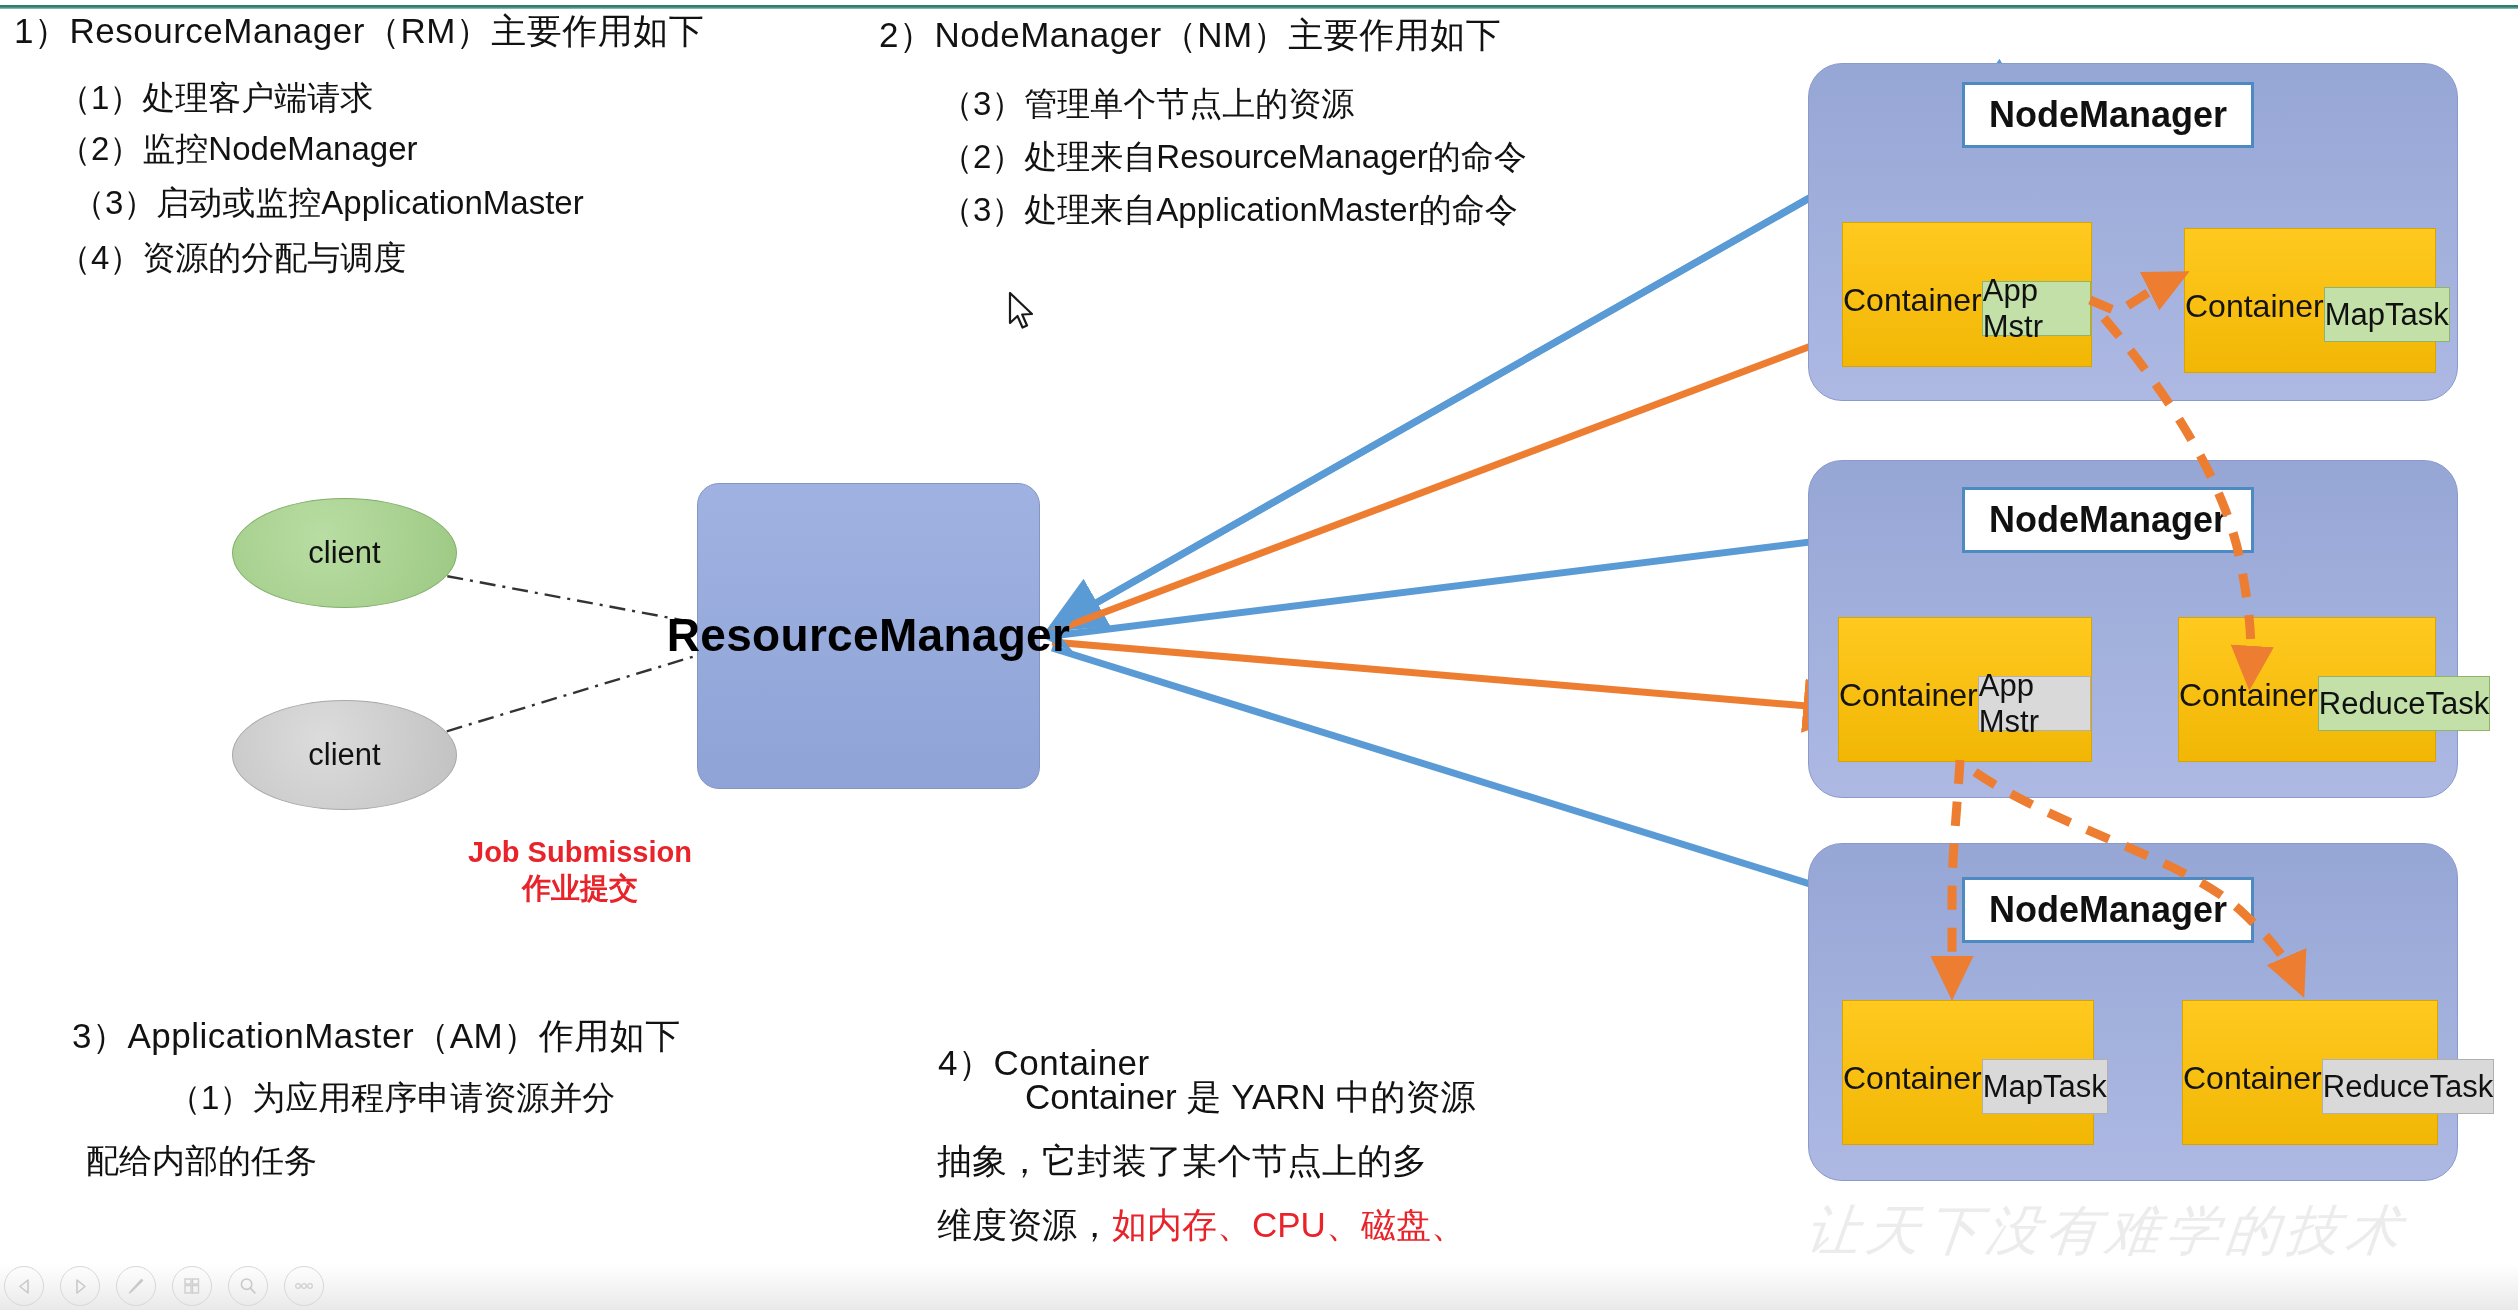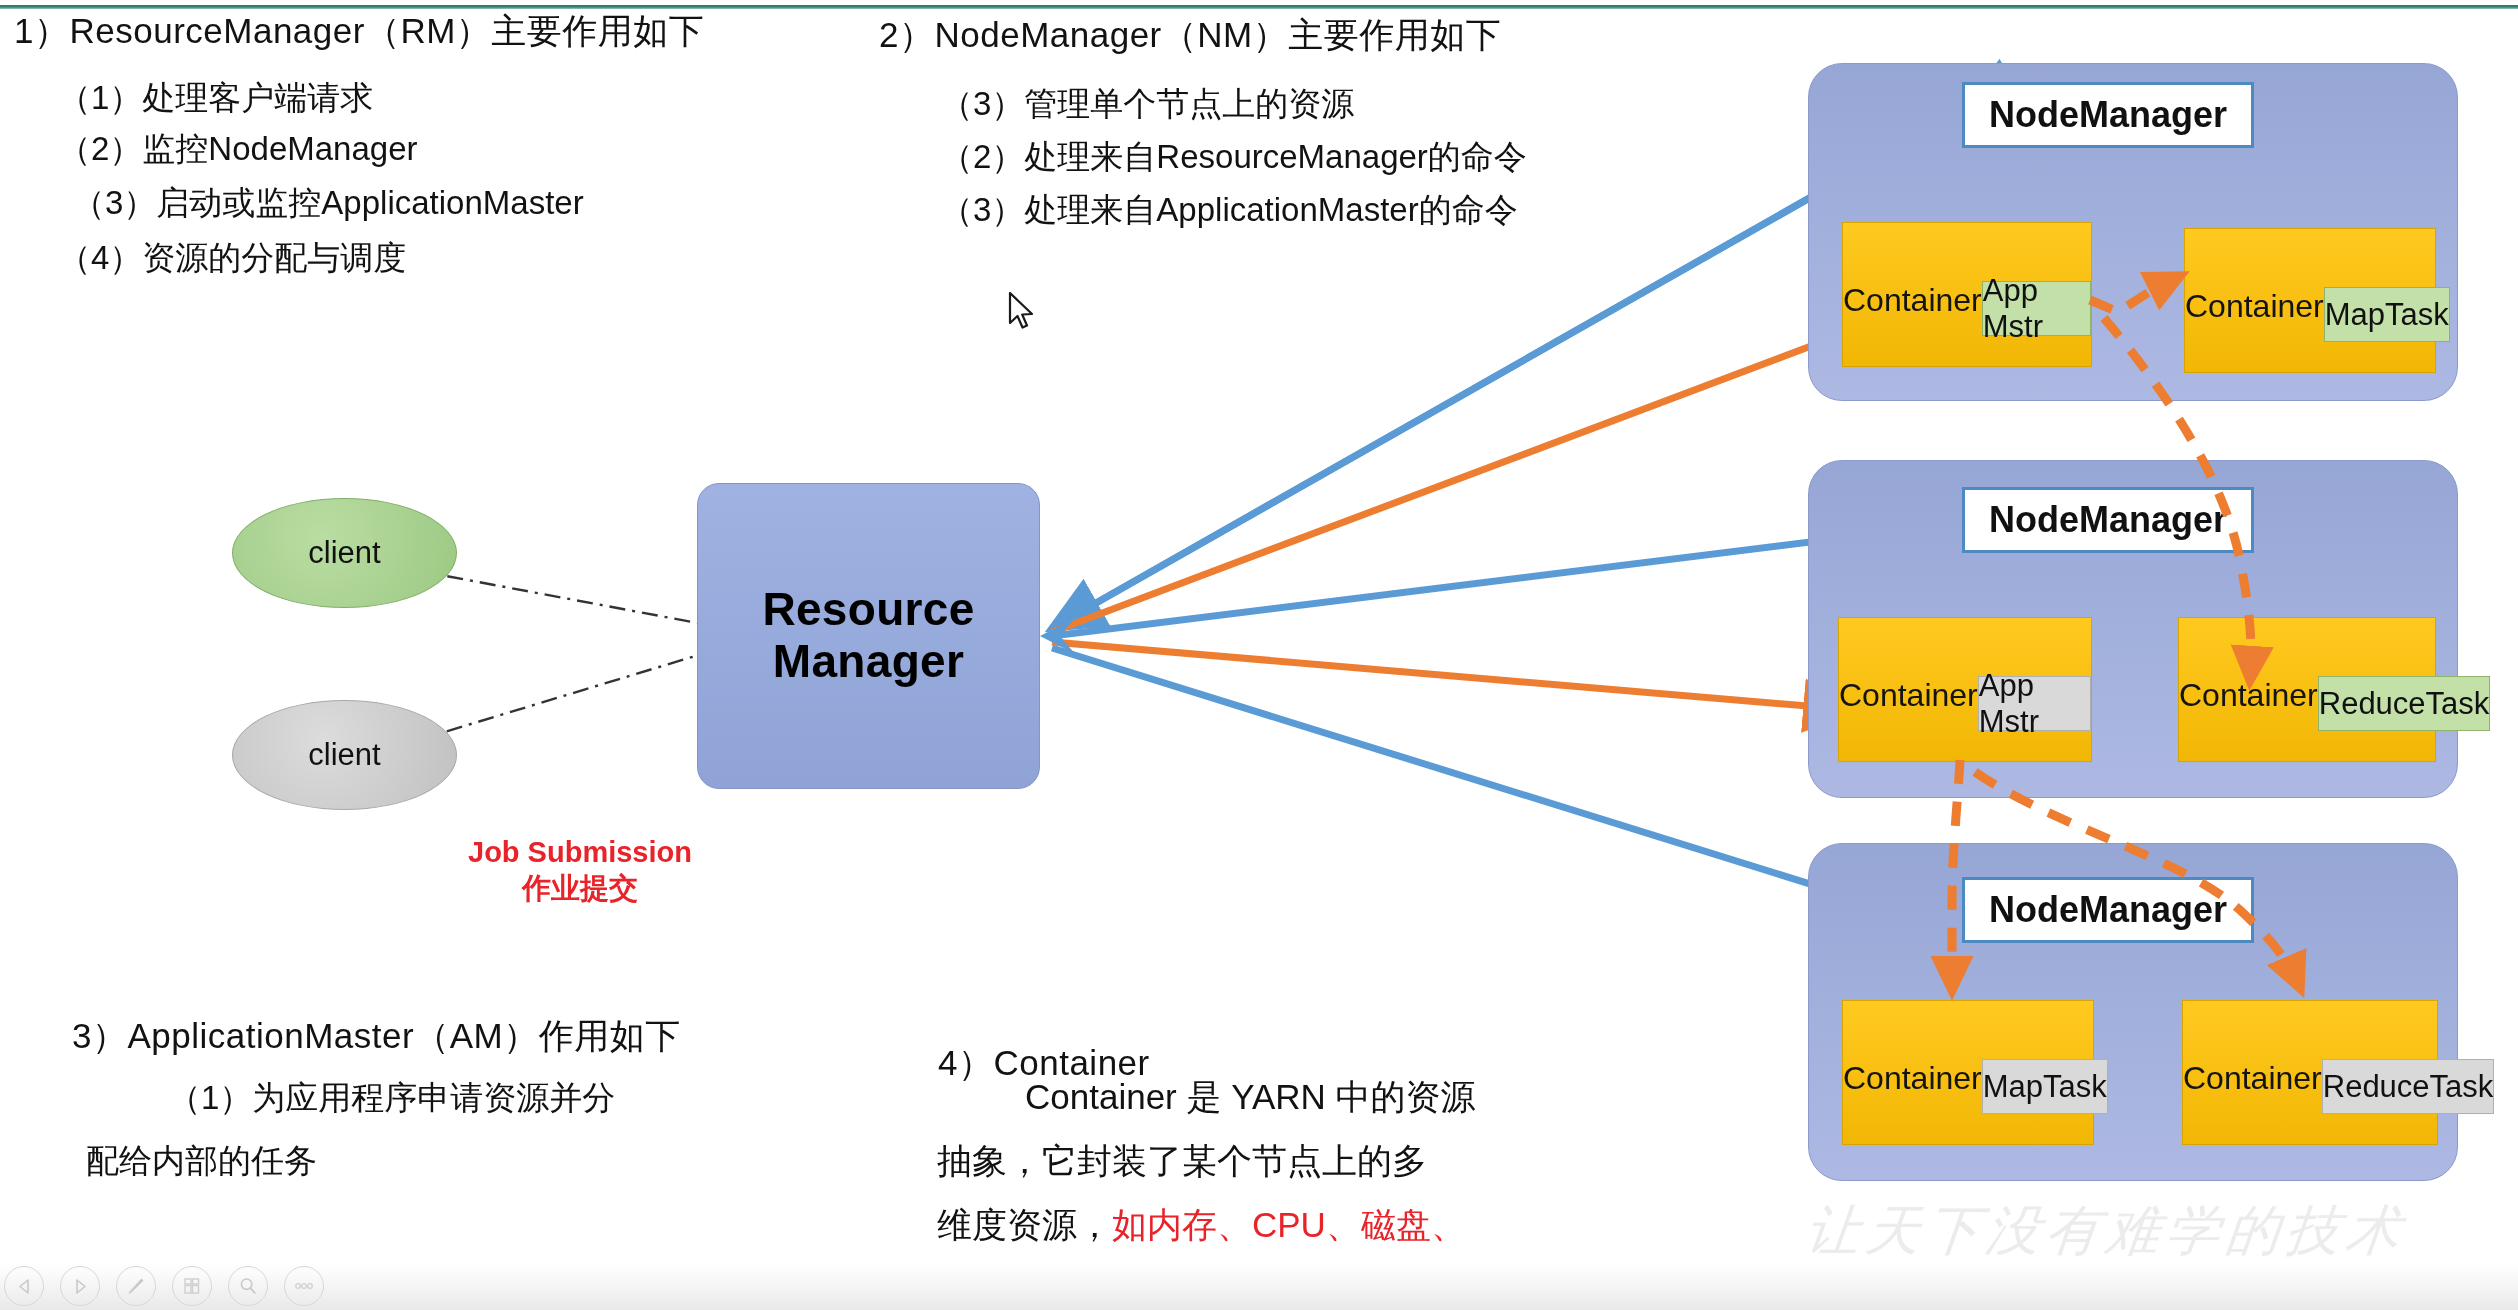--- a/index.html
+++ b/index.html
@@ -20,21 +20,21 @@
   .hd{font-size:35px;letter-spacing:.5px;}
   .li{font-size:33px;}
   .body-cn{font-size:35px;}
   .red{color:#e8232a;}
   
   #diagram{position:absolute;left:0;top:0;width:2518px;height:1310px;}
   svg.layer{position:absolute;left:0;top:0;width:2518px;height:1310px;overflow:visible;}
   .node{position:absolute;box-sizing:border-box;}
   .ellipse{border-radius:50%;display:flex;align-items:center;justify-content:center;
            font-size:31px;color:#111;}
-  .rm-box{border-radius:22px;display:flex;flex-direction:column;align-items:center;
+  .rm-box{border-radius:22px;display:flex;flex-direction:row;align-items:center;
           justify-content:center;font-size:46px;font-weight:bold;line-height:1.12;
           color:#000;letter-spacing:.3px;}
   .nm-panel{border-radius:34px;}
   .nm-title{display:flex;align-items:center;justify-content:center;
             font-size:36px;font-weight:bold;color:#111;}
   .container-box{display:flex;flex-direction:row;align-items:center;}
   .container-cap{font-size:32px;color:#141414;line-height:1;}
   .task-chip{display:flex;align-items:center;justify-content:center;
              font-size:31px;color:#111;box-sizing:border-box;}
   .joblabel{position:absolute;text-align:center;font-size:29px;line-height:1.25;

